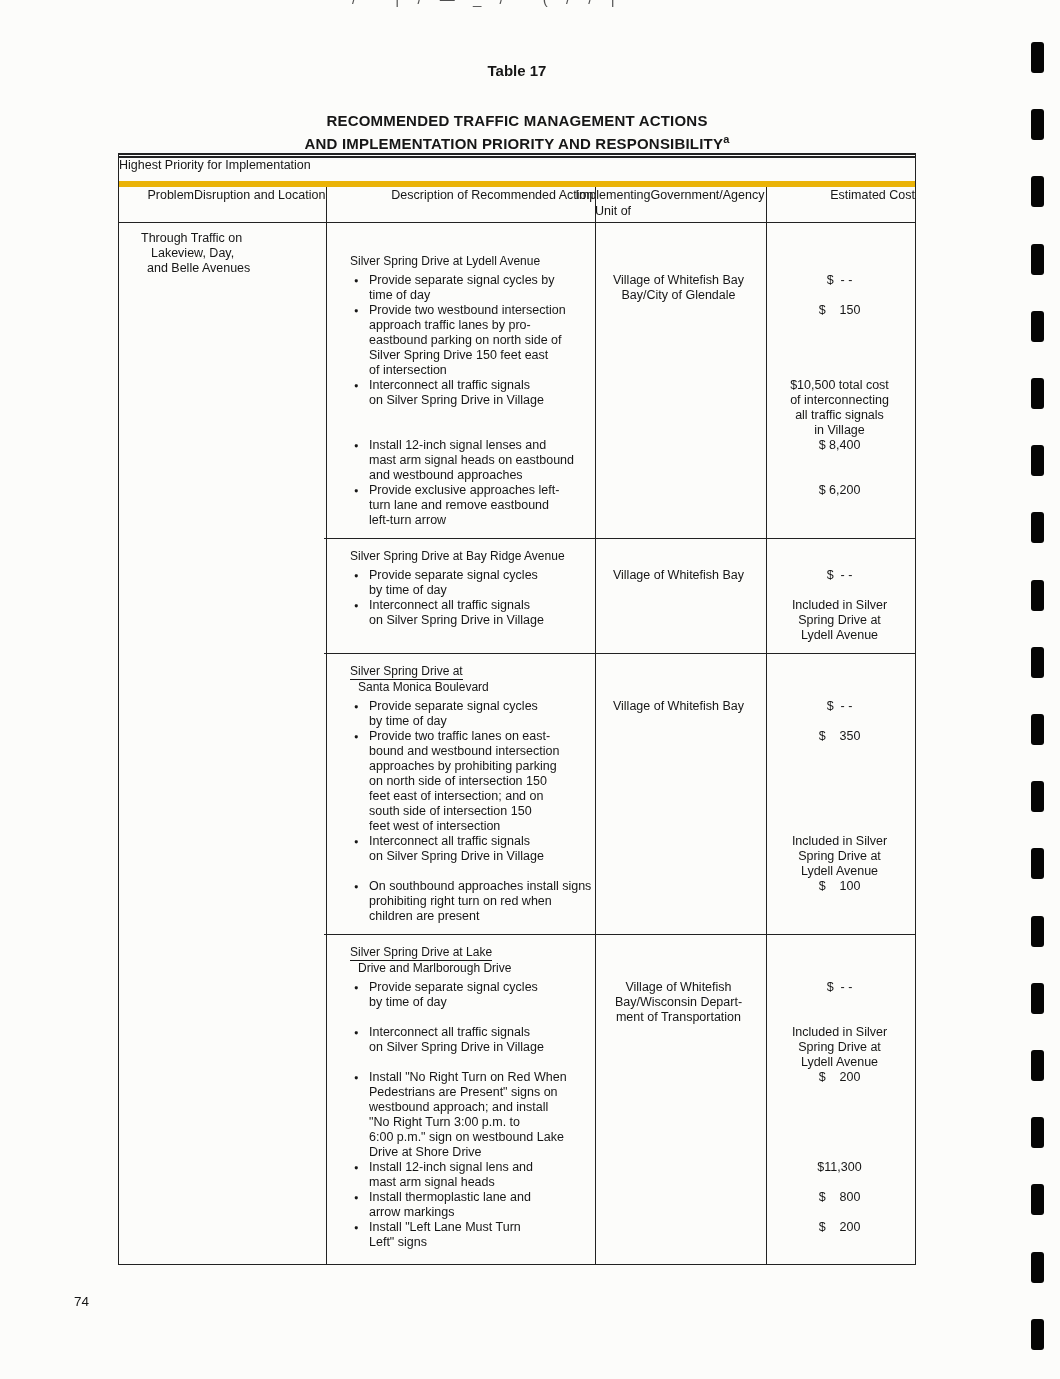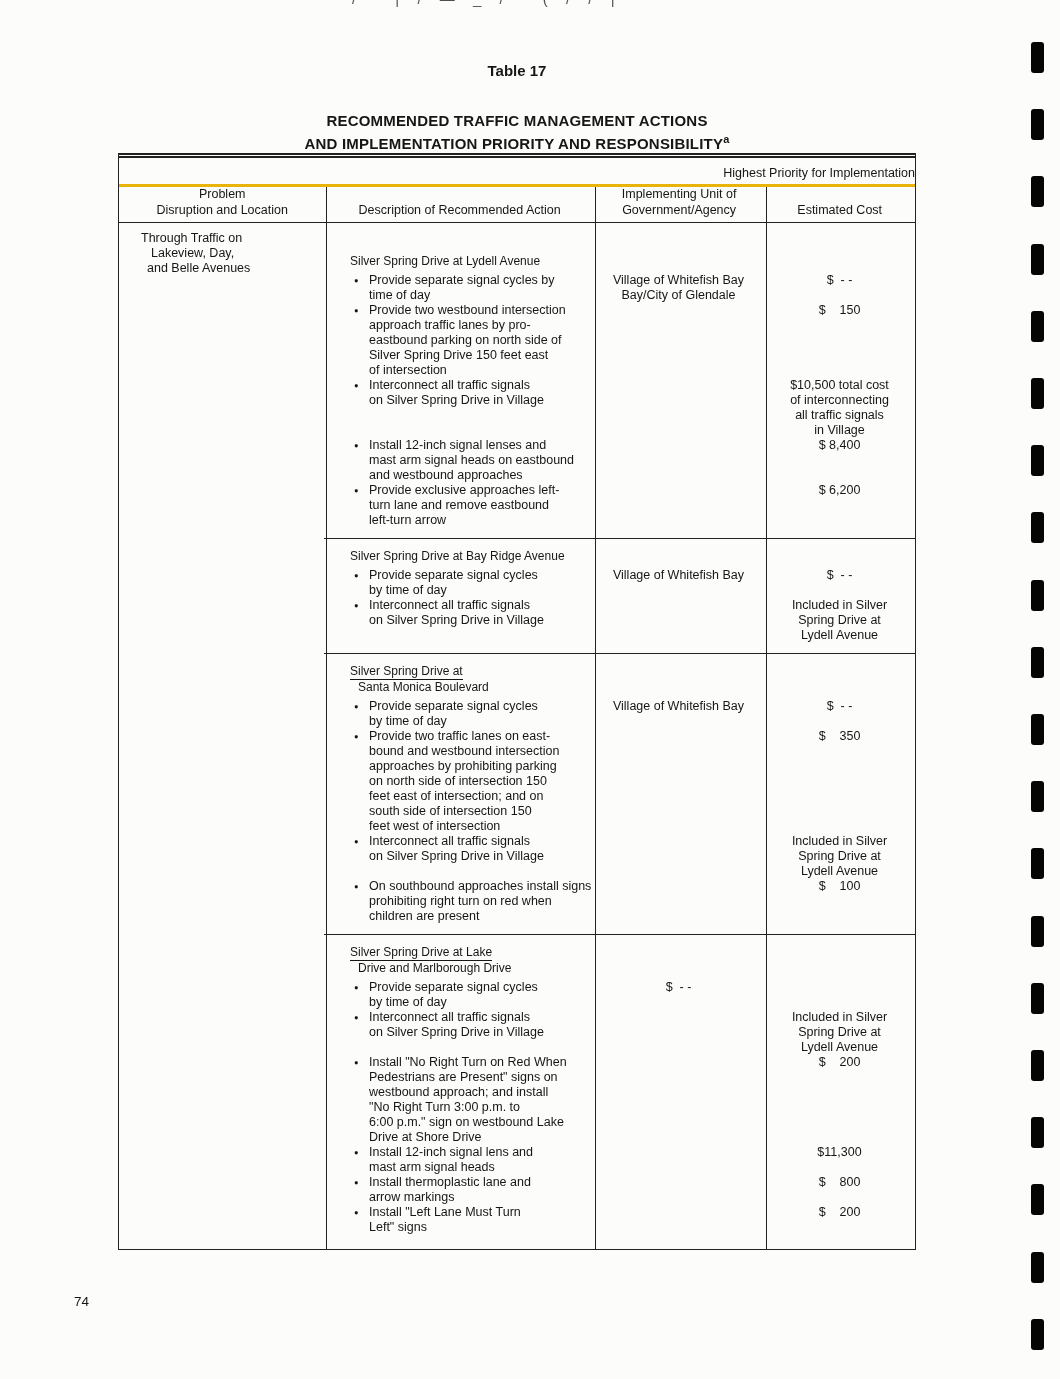--- a/index.html
+++ b/index.html
@@ -16,28 +16,28 @@
   .titles { position:absolute; left:118px; top:62px; width:798px; text-align:center; }
   .table-label { font-size:15px; font-weight:bold; margin-bottom:32px; }
   .title-line { font-size:15px; font-weight:bold; line-height:19px; letter-spacing:.2px; }
   .title-sup { font-size:11px; font-weight:bold; }
 
   .table {
     position:absolute; left:118px; top:153px; width:798px;
     border-top:5px double #222; border-left:1px solid #222;
     border-right:1px solid #222; border-bottom:1px solid #222;
   }
-  .span-header { height:29px; border-bottom:3px solid #eab308; text-align:right;
-    font-size:12.5px; padding-top:8px; }
+  .span-header { height:29px; border-bottom:6px solid #eab308; text-align:left;
+    font-size:12.5px; }
   .table-lower { position:relative; }
   .vrule { position:absolute; top:0; bottom:0; width:1px; background:#222; z-index:2; }
   .v1 { left:207px; } .v2 { left:476px; } .v3 { left:647px; }
 
   .col-headers { display:flex; height:36px; border-bottom:1px solid #222; }
-  .col-header { display:flex; flex-direction:column; justify-content:flex-end;
+  .col-header { display:flex; justify-content:flex-end;
     padding-bottom:4px; text-align:center; font-size:12.5px; line-height:16px; }
   .ch0 { width:207px; } .ch1 { width:269px; } .ch2 { width:171px; } .ch3 { width:151px; }
 
   .body { display:flex; }
   .problem-cell { width:207px; padding:8px 4px 0 22px; font-size:12.5px; line-height:16px; }
   .problem-line:nth-child(2) { margin-left:10px; }
   .problem-line:nth-child(3) { margin-left:6px; }
 
   .col-rest { width:591px; }
   .section { padding-top:9px; padding-bottom:10px; }
@@ -268,20 +268,25 @@
             <div class="section">
               <div class="sec-heading">
                 <div class="heading-line"><span>Silver Spring Drive at Lake</span></div>
                 <div class="heading-line"><span>Drive and Marlborough Drive</span></div>
               </div>
               <div class="item-row">
                 <div class="action-cell">
                   <span class="bullet">●</span>
                   <div class="action-line">Provide separate signal cycles</div>
                   <div class="action-line">by time of day</div>
+                </div>
+                <div class="agency-cell">
+                  <div class="agency-line">Village of Whitefish</div>
+                  <div class="agency-line">Bay/Wisconsin Depart-</div>
+                  <div class="agency-line">ment of Transportation</div>
                 </div>
                 <div class="cost-cell">
                   <div class="cost-line">$&nbsp;&nbsp;- -</div>
                 </div>
               </div>
               <div class="item-row">
                 <div class="action-cell">
                   <span class="bullet">●</span>
                   <div class="action-line">Interconnect all traffic signals</div>
                   <div class="action-line">on Silver Spring Drive in Village</div>

